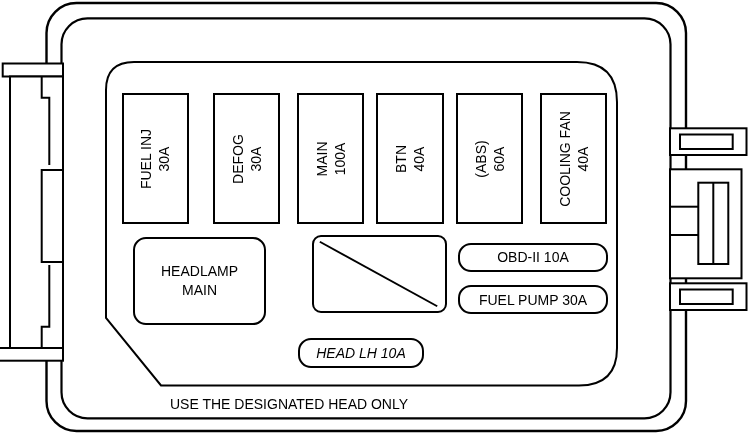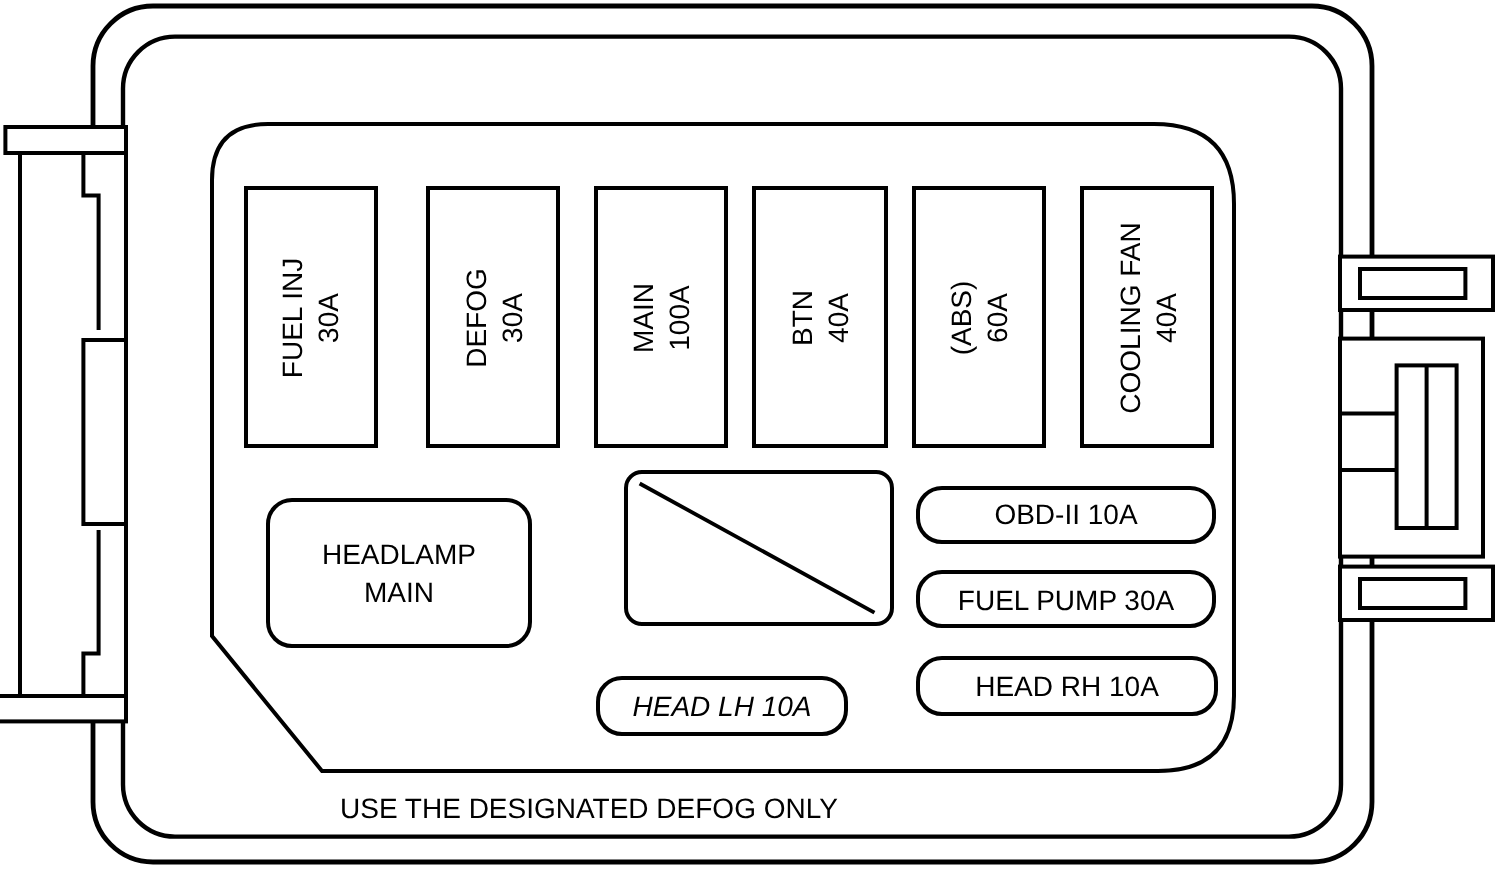--- a/index.html
+++ b/index.html
@@ -87,21 +87,21 @@
       <span>60A</span>
     </div>
   </div>
   <div class="box fuse" style="left:540px;">
     <div class="rot">
       <span>COOLING FAN</span>
       <span>40A</span>
     </div>
   </div>
 
-  <div class="box relay" style="left:133px;top:237px;width:133px;height:75px;margin-top:12px;">
+  <div class="box relay" style="left:133px;top:237px;width:133px;height:88px;">
     <div>
       <span>HEADLAMP</span>
       <span>MAIN</span>
     </div>
   </div>
 
   <div class="box slot" style="left:312px;top:234.5px;width:134.5px;height:78.5px;">
     <svg viewBox="0 0 134.5 78.5" preserveAspectRatio="none">
       <line x1="6" y1="5" x2="127" y2="73" stroke="#000" stroke-width="2"></line>
     </svg>
@@ -109,19 +109,16 @@
 
   <div class="box pill" style="left:458px;top:242.5px;width:150px;height:29px;align-items:center;">
     <span>OBD-II 10A</span>
   </div>
   <div class="box pill" style="left:458px;top:285px;width:150px;height:29px;">
     <span>FUEL PUMP 30A</span>
   </div>
   <div class="box pill" style="left:298px;top:338px;width:126px;height:30px;font-style:italic;">
     <span>HEAD LH 10A</span>
   </div>
-  <div class="box pill" style="left:458px;top:328px;width:151px;height:30px;">
-    <span>HEAD RH 10A</span>
-  </div>
 
-  <div class="note">USE THE DESIGNATED DEFOG ONLY</div>
+  <div class="note">USE THE DESIGNATED HEAD ONLY</div>
 
 </div>
 
 </body></html>

